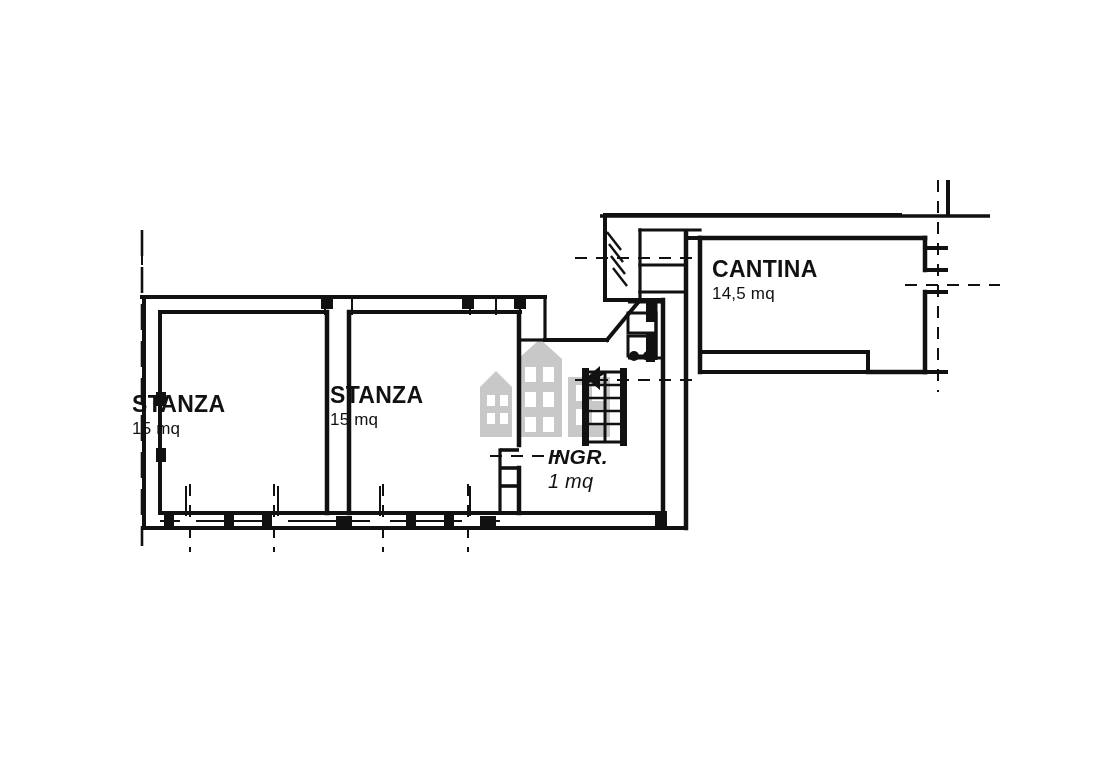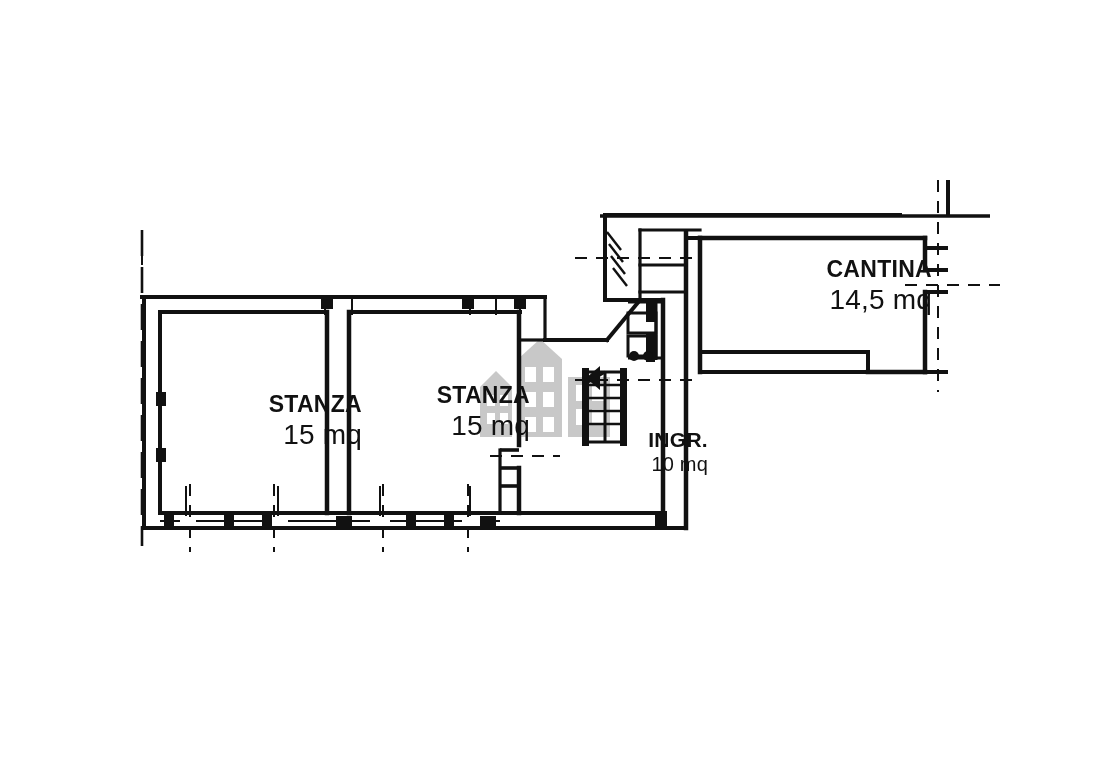--- a/index.html
+++ b/index.html
@@ -27,45 +27,45 @@
     left: 0;
     top: 0;
     width: 1097px;
     height: 768px;
     display: block;
   }
 
   
   .room-label {
     position: absolute;
-    text-align: right;
+    text-align: left;
     line-height: 1.12;
     white-space: nowrap;
     user-select: none;
   }
   .room-name {
     display: block;
     font-weight: bold;
     font-size: 23px;
     letter-spacing: 0.3px;
     color: #111111;
   }
   .room-area {
     display: block;
     font-weight: normal;
-    font-size: 28px;
+    font-size: 17px;
     letter-spacing: 0.2px;
     color: #111111;
     margin-top: 1px;
   }
 
   #label-stanza-1 { left: 132px; top: 392px; width: 230px; }
   #label-stanza-2 { left: 330px; top: 383px; width: 200px; }
   #label-cantina  { left: 712px; top: 257px; width: 220px; }
-  #label-ingresso { left: 548px; top: 428px; width: 160px; }
+  #label-ingresso { left: 548px; top: 445px; width: 160px; font-style: italic; }
 
   #label-ingresso .room-name { font-size: 21px; }
   #label-ingresso .room-area { font-size: 20px; }
 
   
   #plan-title {
     position: absolute;
     right: 10px;
     bottom: 6px;
     font-size: 48px;
@@ -311,17 +311,17 @@
     <span class="room-area">15 mq</span>
   </div>
 
   <div class="room-label" id="label-cantina">
     <span class="room-name">CANTINA</span>
     <span class="room-area">14,5 mq</span>
   </div>
 
   <div class="room-label" id="label-ingresso">
     <span class="room-name">INGR.</span>
-    <span class="room-area">10 mq</span>
+    <span class="room-area">1 mq</span>
   </div>
 
 
 </div>
 
 </body></html>

